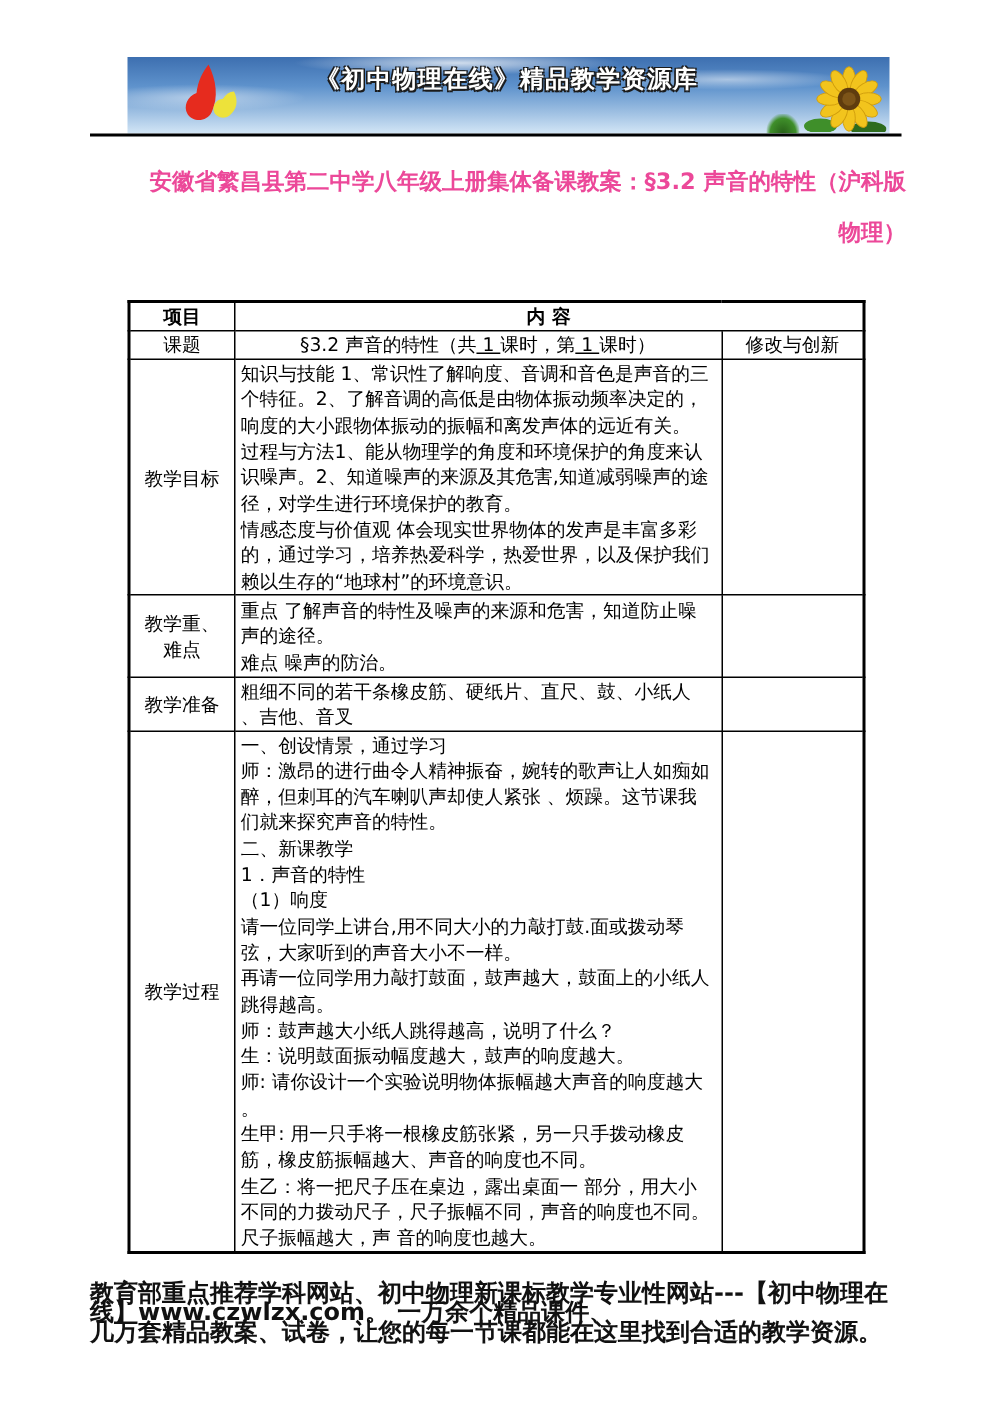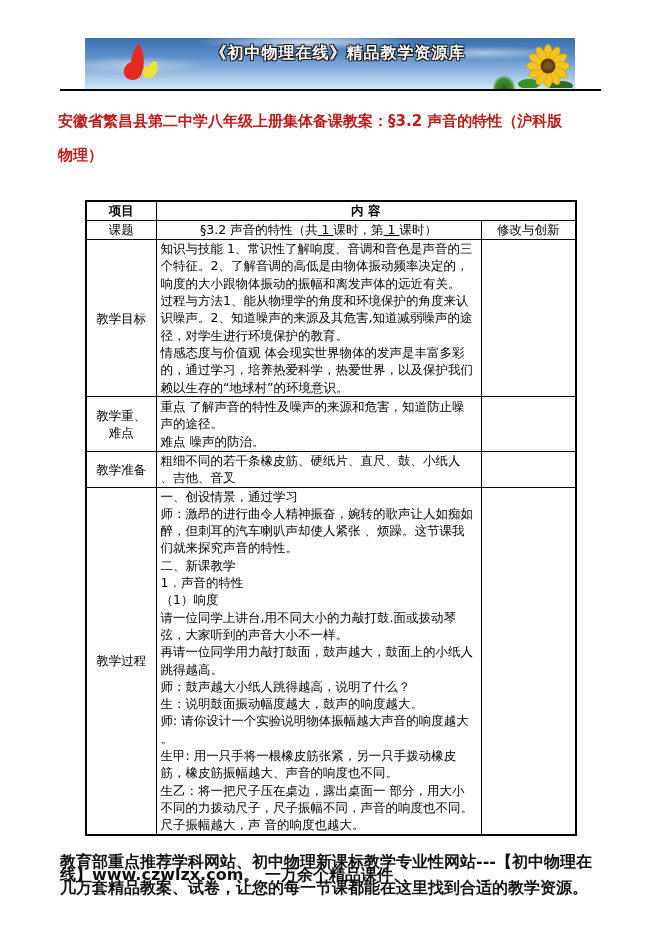--- a/index.html
+++ b/index.html
@@ -5,20 +5,21 @@
   html,body{margin:0;padding:0;}
   body{
     width:661px;height:936px;position:relative;background:#ffffff;
     font-family:"DejaVu Sans","Liberation Sans",sans-serif;color:#000;
     overflow:hidden;
   }
   
   .banner{
     position:absolute;left:85px;top:38px;width:490px;height:51px;overflow:hidden;
     background:linear-gradient(180deg,#3d6fb0 0%,#5e92cc 38%,#9dbfe2 72%,#d3e6f6 100%);
+    padding-left:18px;
   }
   .cloud{position:absolute;border-radius:50%;pointer-events:none;}
   .cloud.c1{left:110px;top:-4px;width:220px;height:16px;background:radial-gradient(ellipse at center,rgba(255,255,255,.75),rgba(255,255,255,0) 70%);}
   .cloud.c2{left:320px;top:8px;width:160px;height:14px;background:radial-gradient(ellipse at center,rgba(255,255,255,.5),rgba(255,255,255,0) 70%);}
   .cloud.c3{left:-20px;top:18px;width:140px;height:18px;background:radial-gradient(ellipse at center,rgba(255,255,255,.45),rgba(255,255,255,0) 70%);}
   .logo{position:absolute;left:30px;top:3px;}
   .site-title{
     position:absolute;left:98px;top:5px;width:310px;text-align:center;
     color:#fff;font-weight:bold;font-size:16px;letter-spacing:1px;white-space:nowrap;
     text-shadow:1px 1px 0 #1b1b1b,-1px 1px 0 #1b1b1b,1px -1px 0 #1b1b1b,-1px -1px 0 #1b1b1b;
@@ -28,22 +29,22 @@
     color:#e0251c;font-weight:bold;font-size:12px;letter-spacing:1px;
     font-family:"DejaVu Sans Mono","Liberation Mono",monospace;white-space:nowrap;
   }
   .sunflower{position:absolute;right:2px;bottom:-3px;}
   .plant{position:absolute;right:60px;bottom:0;width:22px;height:13px;
     background:radial-gradient(ellipse at 50% 100%,#275f18 0%,#3f8f2a 55%,rgba(63,143,42,0) 75%);}
   
   .divider{position:absolute;left:60px;top:89px;width:541px;height:2px;background:#000;}
   
   .doc-title{
-    position:absolute;left:58px;top:104px;width:546px;text-align:left;
-    font-size:15px;font-weight:bold;line-height:34px;color:#b91c1c;
+    position:absolute;left:58px;top:104px;width:546px;text-align:right;
+    font-size:15px;font-weight:bold;line-height:34px;color:#ec4899;
   }
   
   table.lesson{
     position:absolute;left:85px;top:200px;width:490px;
     border-collapse:collapse;table-layout:fixed;
     border:2px solid #000;font-size:12.5px;padding-left:32px;
   }
   table.lesson td{border:1px solid #000;vertical-align:middle;padding:0 4px;}
   .label-cell{text-align:center;white-space:pre-line;line-height:17px;margin-left:47px;}
   .head-cell{text-align:center;font-weight:bold;line-height:18px;}

